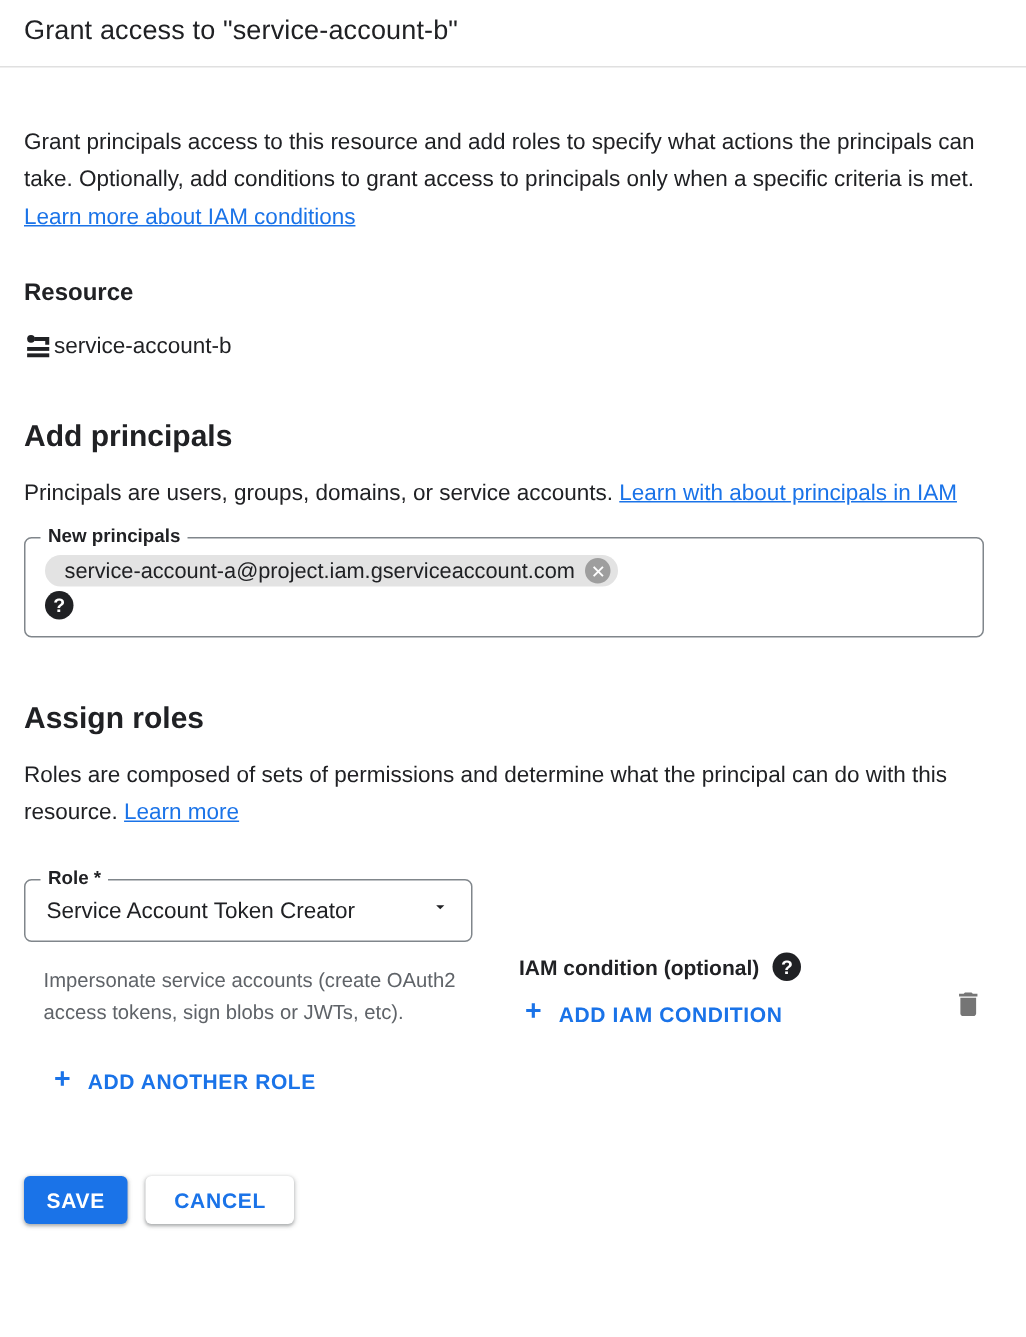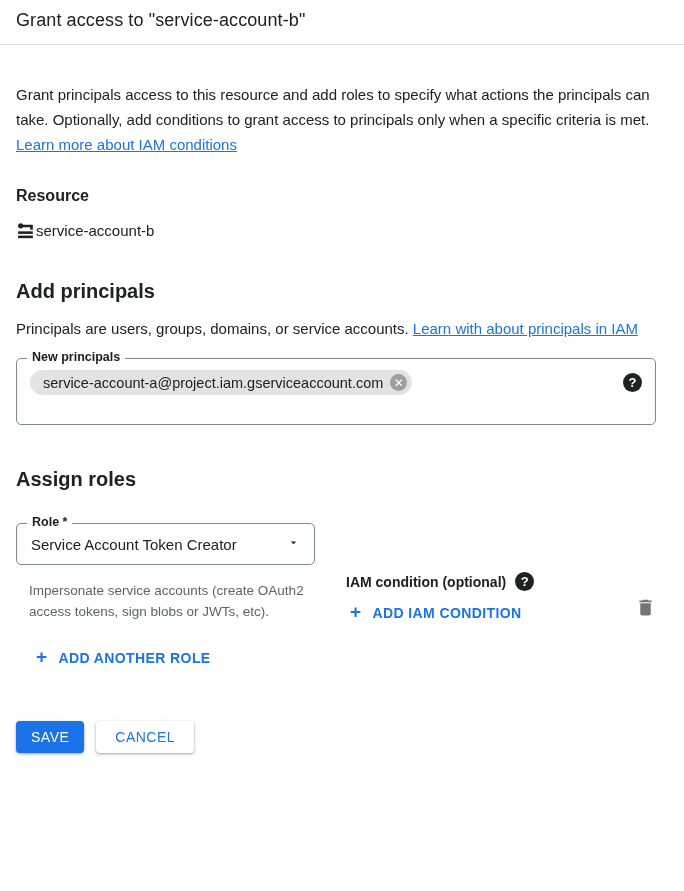--- a/index.html
+++ b/index.html
@@ -33,21 +33,21 @@
 
   
   .outlined { position: relative; border: 1px solid #80868b; border-radius: 5px; background: #fff; }
   .float-label {
     position: absolute; top: -9px; left: 10px; background: #ffffff;
     padding: 0 5px; font-size: 12.5px; font-weight: bold; color: #202124; white-space: nowrap;
   }
   .principals-field {
     margin-top: 17px; height: 67px;
     display: flex; justify-content: space-between; align-items: flex-start;
-    padding: 11px 13px; cursor: text;
+    padding: 11px 13px; cursor: text; flex-direction: column;
   }
   .chip {
     display: inline-flex; align-items: center; gap: 7px;
     background: #e3e3e3; border-radius: 13px; height: 25px;
     padding: 0 5px 0 13px; font-size: 14.5px; color: #202124; max-width: 560px;
   }
   .chip-close {
     width: 17px; height: 17px; border-radius: 50%;
     background: #9e9e9e; color: #ffffff; font-size: 12px; font-weight: bold;
     display: inline-flex; align-items: center; justify-content: center; cursor: pointer;
@@ -84,21 +84,21 @@
   }
   .plus-glyph { font-size: 19px; font-weight: bold; line-height: 1; margin-top: -2px; }
   .add-condition-btn { margin-top: 13px; margin-left: 4px; }
   .trash-col { margin-left: auto; margin-top: 6px; }
   .trash-btn { background: none; border: none; cursor: pointer; padding: 0; }
 
   .add-role-btn { margin-top: 27px; margin-left: 20px; }
 
   .dlg-footer { margin-top: 54px; display: flex; align-items: center; gap: 12px; }
   .btn {
-    height: 32px; border-radius: 4px; font-size: 14px; font-weight: normal;
+    height: 32px; border-radius: 4px; font-size: 14px; font-weight: bold;
     letter-spacing: 0.5px; cursor: pointer; border: none;
     font-family: "Liberation Sans", "DejaVu Sans", sans-serif;
   }
   .btn-primary {
     background: #1a73e8; color: #ffffff; padding: 0 15px;
     box-shadow: 0 1px 2px rgba(60,64,67,0.3), 0 1px 3px 1px rgba(60,64,67,0.15);
   }
   .btn-secondary {
     background: #ffffff; color: #1a73e8; padding: 0 19px;
     box-shadow: 0 1px 2px rgba(60,64,67,0.3), 0 1px 3px 1px rgba(60,64,67,0.15);
@@ -135,20 +135,21 @@
   <div class="outlined principals-field">
     <span class="float-label">New principals</span>
     <span class="chip">
       <span>service-account-a@project.iam.gserviceaccount.com</span>
       <span class="chip-close">✕</span>
     </span>
     <span class="help-dot">?</span>
   </div>
 
   <h2 class="sect-h1 assign-roles-h">Assign roles</h2>
+  <p class="desc roles-desc"><span>Roles are composed of sets of permissions and determine what the principal can do with this resource. </span><a class="lnk">Learn more</a></p>
 
   <div class="roles-row">
     <div class="role-col">
       <div class="outlined role-select">
         <span class="float-label">Role *</span>
         <span class="role-value">Service Account Token Creator</span>
         <span>
           <svg width="13" height="13" viewBox="0 0 24 24" fill="#202124" aria-hidden="true">
               <path d="M7 10l5 5 5-5z"></path>
             </svg>

